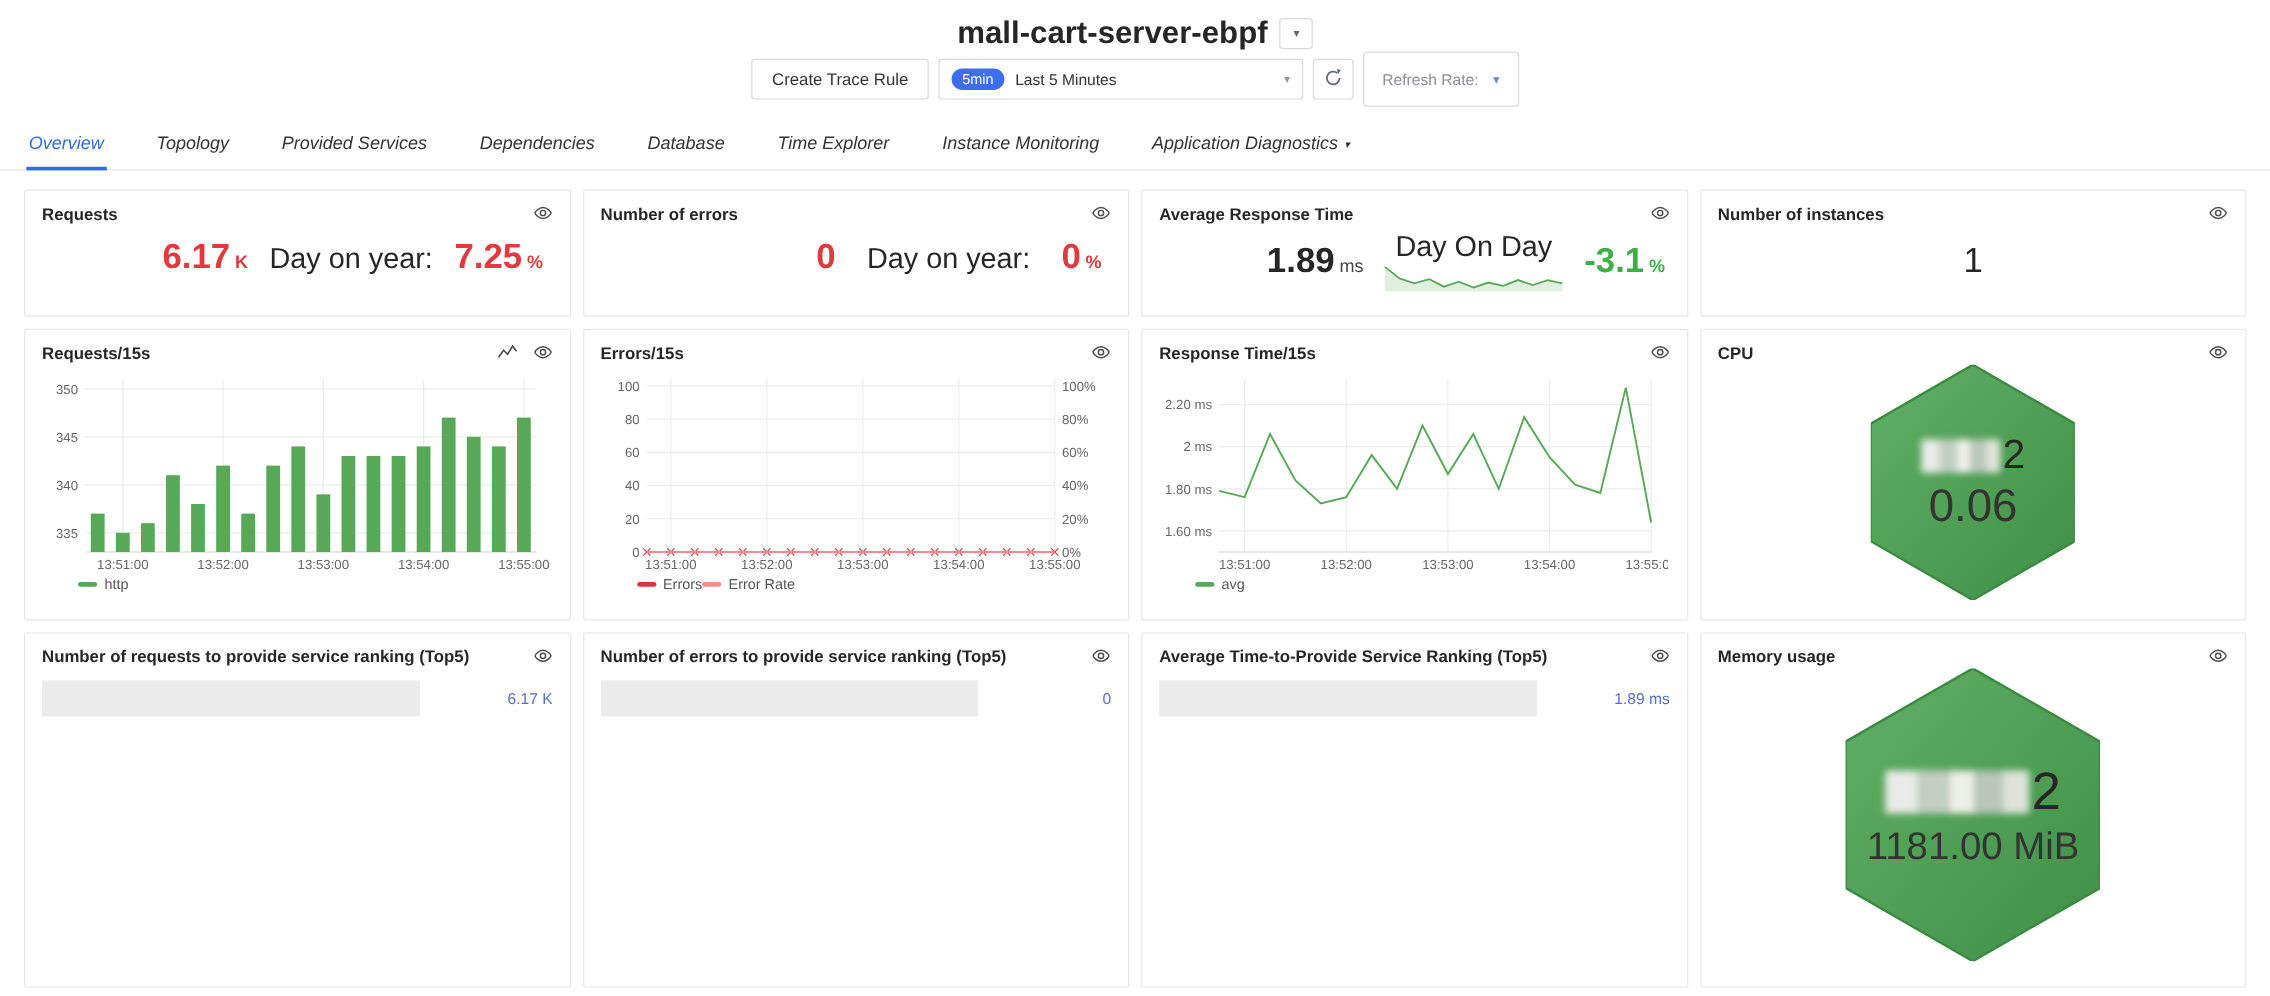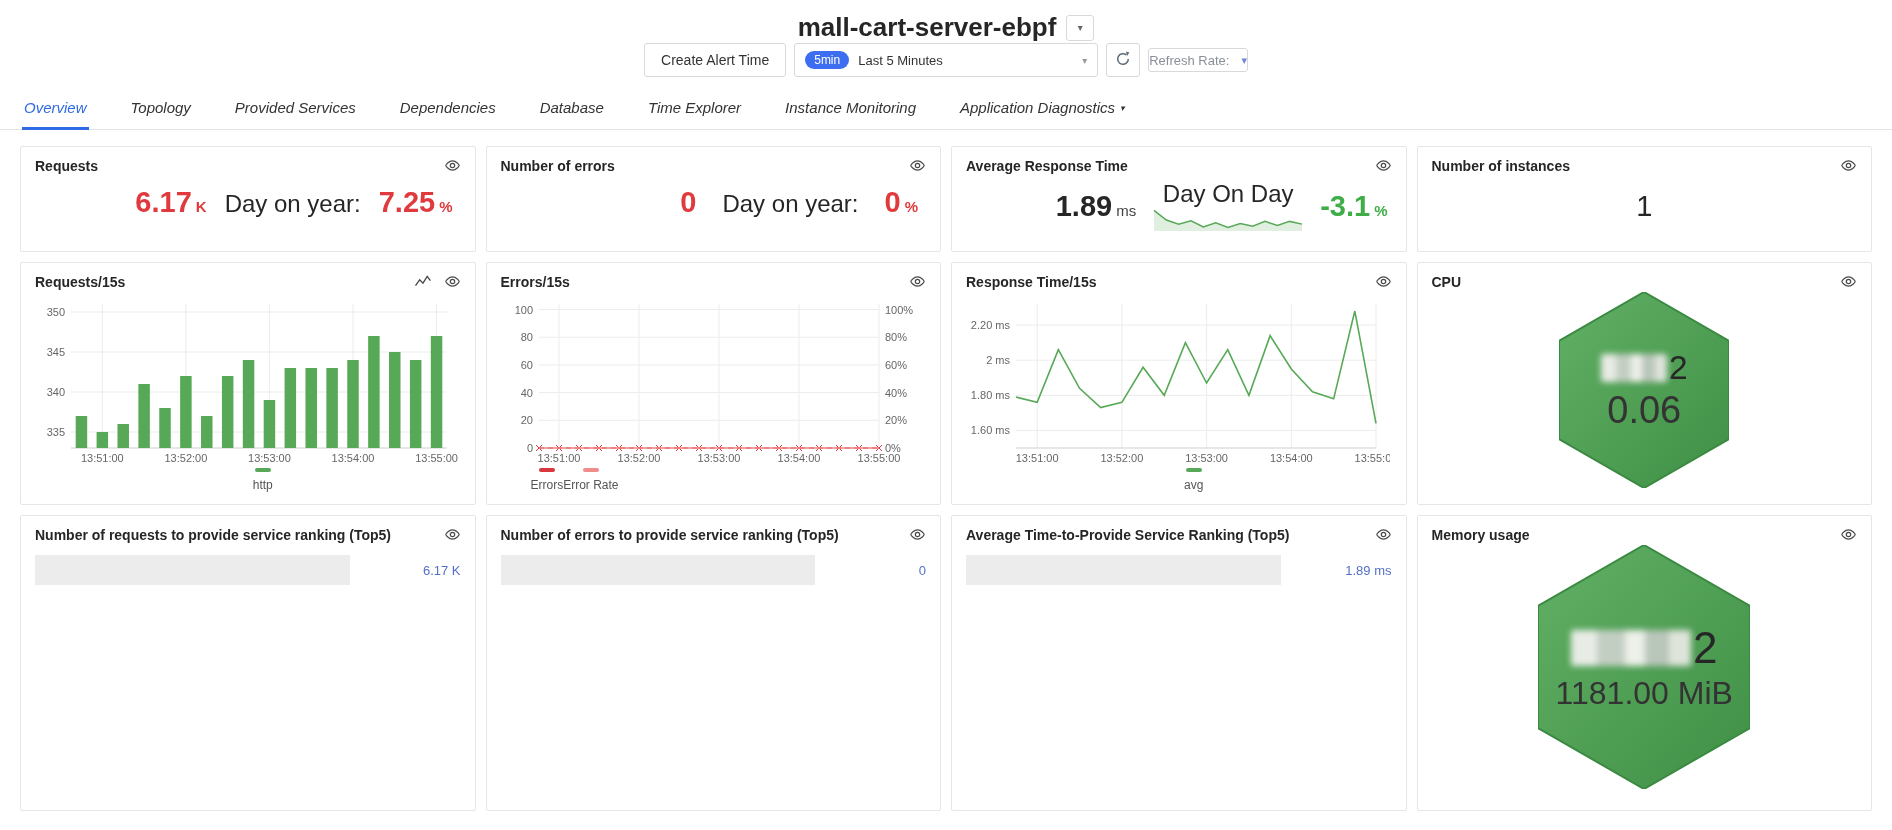--- a/index.html
+++ b/index.html
@@ -12,21 +12,21 @@
   .topbar { display: flex; justify-content: space-between; align-items: center; padding: 12px 20px 4px; flex-direction: column; }
   .title-wrap { display: flex; align-items: center; gap: 10px; }
   .page-title { font-size: 26px; font-weight: 700; margin: 0; }
   .title-dd { width: 28px; height: 26px; border: 1px solid #d9d9d9; border-radius: 3px; background: #fff; color: #666; font-size: 10px; display:flex; align-items:center; justify-content:center; cursor: pointer; }
   .topbar-right { display: flex; align-items: center; gap: 8px; }
   .btn { height: 34px; padding: 0 16px; border: 1px solid #d9d9d9; border-radius: 3px; background: #fff; font-size: 14px; color: #333; cursor: pointer; font-family: inherit; }
   .time-select { width: 304px; height: 34px; border: 1px solid #d9d9d9; border-radius: 3px; display: flex; align-items: center; gap: 9px; padding: 0 10px; font-size: 13px; color: #333; cursor: pointer; }
   .badge { background: var(--badge-blue); color: #fff; font-size: 12px; border-radius: 9px; padding: 2px 9px; }
   .caret { margin-left: auto; color: #999; font-size: 10px; }
   .icon-btn { width: 34px; height: 34px; border: 1px solid #d9d9d9; border-radius: 3px; background: #fff; display: flex; align-items: center; justify-content: center; cursor: pointer; }
-  .refresh-rate { height: 24px; border: 1px solid #d9d9d9; border-radius: 3px; display: flex; align-items: center; gap: 12px; padding: 0 0; font-size: 13px; color: #8a8f99; cursor: pointer; }
+  .refresh-rate { height: 46px; border: 1px solid #d9d9d9; border-radius: 3px; display: flex; align-items: center; gap: 12px; padding: 0 15px; font-size: 13px; color: #8a8f99; cursor: pointer; }
   .refresh-rate .caret { color: #6f87d8; font-size: 11px; }
   
   .tabs { display: flex; gap: 40px; padding: 0 22px; border-bottom: 1px solid #e4e4e4; margin-top: 8px; font-style: italic; }
   .tab { font-size: 15px; color: #333; padding: 10px 2px 13px; position: relative; cursor: pointer; display: flex; align-items: center; gap: 5px; }
   .tab.active { color: var(--tab-active); }
   .tab.active::after { content: ""; position: absolute; left: 0; right: 0; bottom: -1px; height: 3px; background: var(--tab-active); }
   .tab .tab-caret { font-size: 9px; color: #333; }
   
   .grid { display: grid; grid-template-columns: repeat(4, 1fr); grid-template-rows: 106px 243px 296px; gap: 10px; padding: 16px 20px 0; }
   .card { border: 1px solid #e6e6e6; border-radius: 2px; background: #fff; padding: 10px 14px; position: relative; overflow: hidden; }
@@ -41,21 +41,21 @@
   .unit { font-size: 15px; font-weight: 700; }
   .red { color: var(--red); }
   .greentxt { color: var(--green); }
   .kpi-label { font-size: 24px; color: #262626; }
   .center-val { display: flex; justify-content: center; margin-top: 16px; font-size: 29px; font-weight: 500; }
   .avg-row { display: flex; align-items: center; justify-content: flex-end; gap: 16px; margin-top: 6px; padding-right: 4px; }
   .dod { display: flex; flex-direction: column; align-items: center; }
   .dod svg { margin-top: -3px; }
   
   .chart { display: block; margin-top: 4px; }
-  .legend { display: flex; align-items: center; gap: 6px; font-size: 12px; color: #555; margin: 2px 0 0 30px; flex-direction: column; }
+  .legend { display: flex; align-items: center; gap: 6px; font-size: 12px; color: #555; margin: 2px 0 0 30px; }
   .legend-row2 { display: flex; justify-content: flex-start; margin: 2px 8px 0 30px; }
   .legend-row2 .legend { margin: 0; }
   .swatch { width: 16px; height: 4px; border-radius: 2px; background: #999; display: inline-block; }
   
   .rank-row { display: flex; align-items: center; margin-top: 12px; }
   .rank-bar { height: 30px; width: 74%; background: #ececec; }
   .rank-val { margin-left: auto; font-size: 13px; color: var(--value-blue); }
   
   .hex-wrap { position: relative; display: flex; justify-content: center; margin-top: 2px; cursor: pointer; }
   .hex-text { position: absolute; inset: 0; display: flex; flex-direction: column; align-items: center; justify-content: center; gap: 2px; color: #262626; }
@@ -74,21 +74,21 @@
 <body>
 
 <header class="topbar">
   <div class="title-wrap">
     <h1 class="page-title">mall-cart-server-ebpf</h1>
     <button class="title-dd">
         <span>▾</span>
       </button>
   </div>
   <div class="topbar-right">
-    <button class="btn">Create Alert Time</button>
+    <button class="btn">Create Trace Rule</button>
     <div class="time-select">
       <span class="badge">5min</span>
       <span>Last 5 Minutes</span>
       <span class="caret">▾</span>
     </div>
     <button class="icon-btn">
       <span>
         <svg width="16" height="16" viewBox="0 0 16 16">
             <path d="M13.3 8a5.3 5.3 0 1 1-1.9-4.1" fill="none" stroke="#5f6b7a" stroke-width="1.5"></path>
             <polygon points="11.0,0.6 14.4,1.4 12.0,4.9" fill="#5f6b7a"></polygon>

